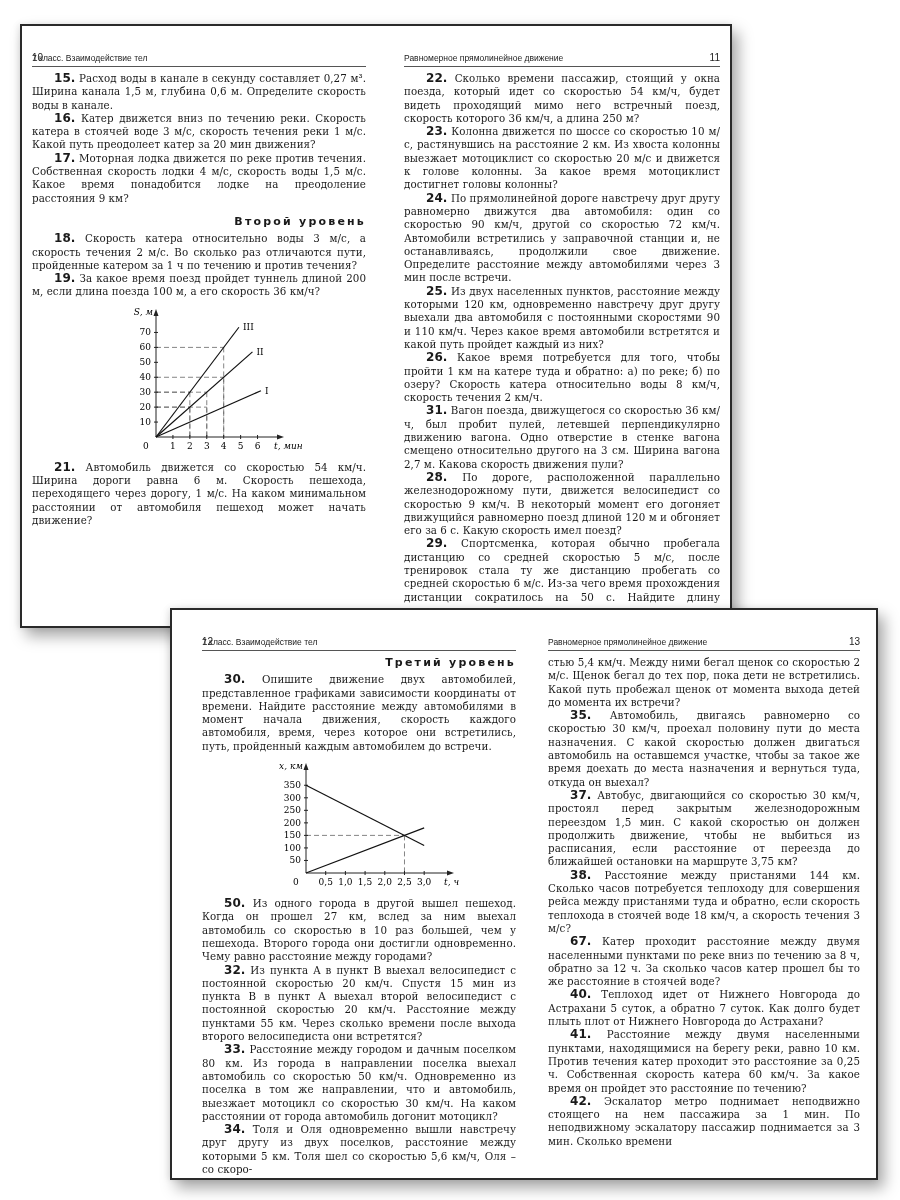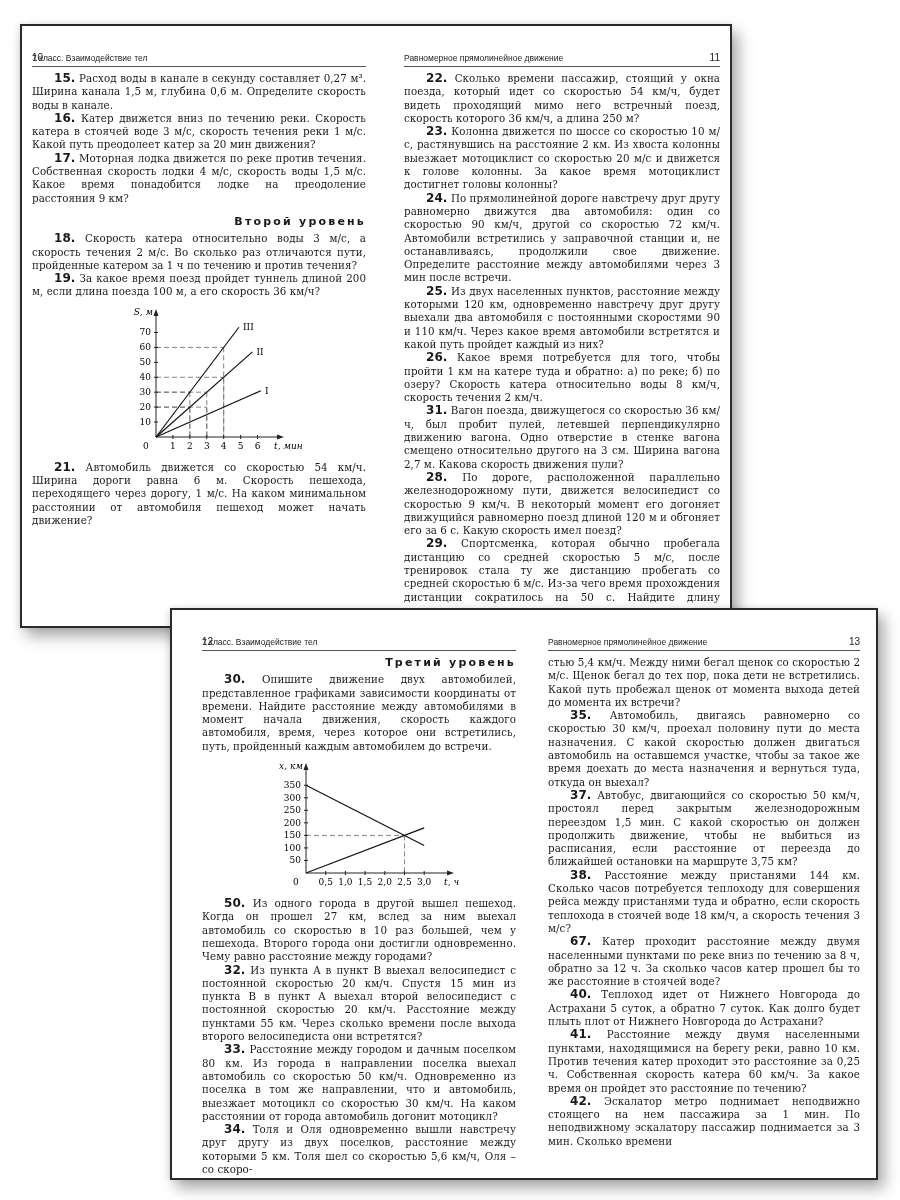--- a/index.html
+++ b/index.html
@@ -181,21 +181,21 @@
   </div>
   <div class="page" style="left:356px;width:348px;">
     <div class="hdr" style="left:20px;right:16px;">
       <span class="run">Равномерное прямолинейное движение</span>
       <span class="num" style="right:0">13</span>
     </div>
     <div class="body" style="left:20px;right:16px;">
       <p class="cont">стью 5,4 км/ч. Между ними бегал щенок со скоростью 2 м/с. Щенок бегал до тех пор, пока дети не встретились. Какой путь пробежал щенок от момента выхода детей до момента их встречи?</p>
       <div>
           <p><b>35.</b> <span>Автомобиль, двигаясь равномерно со скоростью 30 км/ч, проехал половину пути до места назначения. С какой скоростью должен двигаться автомобиль на оставшемся участке, чтобы за такое же время доехать до места назначения и вернуться туда, откуда он выехал?</span></p>
-          <p><b>37.</b> <span>Автобус, двигающийся со скоростью 50 км/ч, простоял перед закрытым железнодорожным переездом 1,5 мин. С какой скоростью он должен продолжить движение, чтобы не выбиться из расписания, если расстояние от переезда до ближайшей остановки на маршруте 3,75 км?</span></p>
+          <p><b>37.</b> <span>Автобус, двигающийся со скоростью 30 км/ч, простоял перед закрытым железнодорожным переездом 1,5 мин. С какой скоростью он должен продолжить движение, чтобы не выбиться из расписания, если расстояние от переезда до ближайшей остановки на маршруте 3,75 км?</span></p>
           <p><b>38.</b> <span>Расстояние между пристанями 144 км. Сколько часов потребуется теплоходу для совершения рейса между пристанями туда и обратно, если скорость теплохода в стоячей воде 18 км/ч, а скорость течения 3 м/с?</span></p>
           <p><b>67.</b> <span>Катер проходит расстояние между двумя населенными пунктами по реке вниз по течению за 8 ч, обратно за 12 ч. За сколько часов катер прошел бы то же расстояние в стоячей воде?</span></p>
           <p><b>40.</b> <span>Теплоход идет от Нижнего Новгорода до Астрахани 5 суток, а обратно 7 суток. Как долго будет плыть плот от Нижнего Новгорода до Астрахани?</span></p>
           <p><b>41.</b> <span>Расстояние между двумя населенными пунктами, находящимися на берегу реки, равно 10 км. Против течения катер проходит это расстояние за 0,25 ч. Собственная скорость катера 60 км/ч. За какое время он пройдет это расстояние по течению?</span></p>
           <p><b>42.</b> <span>Эскалатор метро поднимает неподвижно стоящего на нем пассажира за 1 мин. По неподвижному эскалатору пассажир поднимается за 3 мин. Сколько времени</span></p>
         </div>
     </div>
   </div>
 </div>
 

